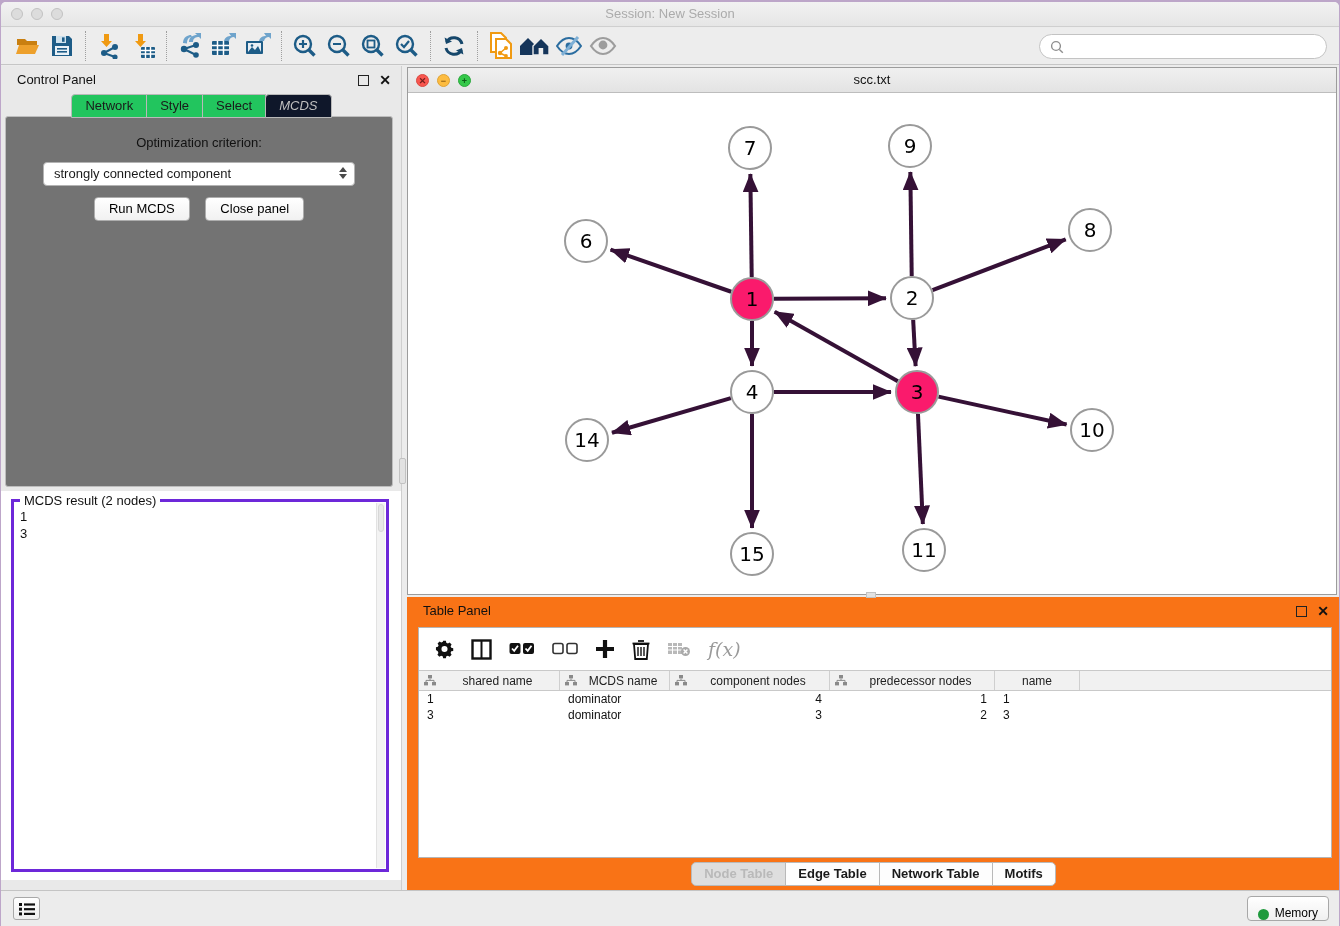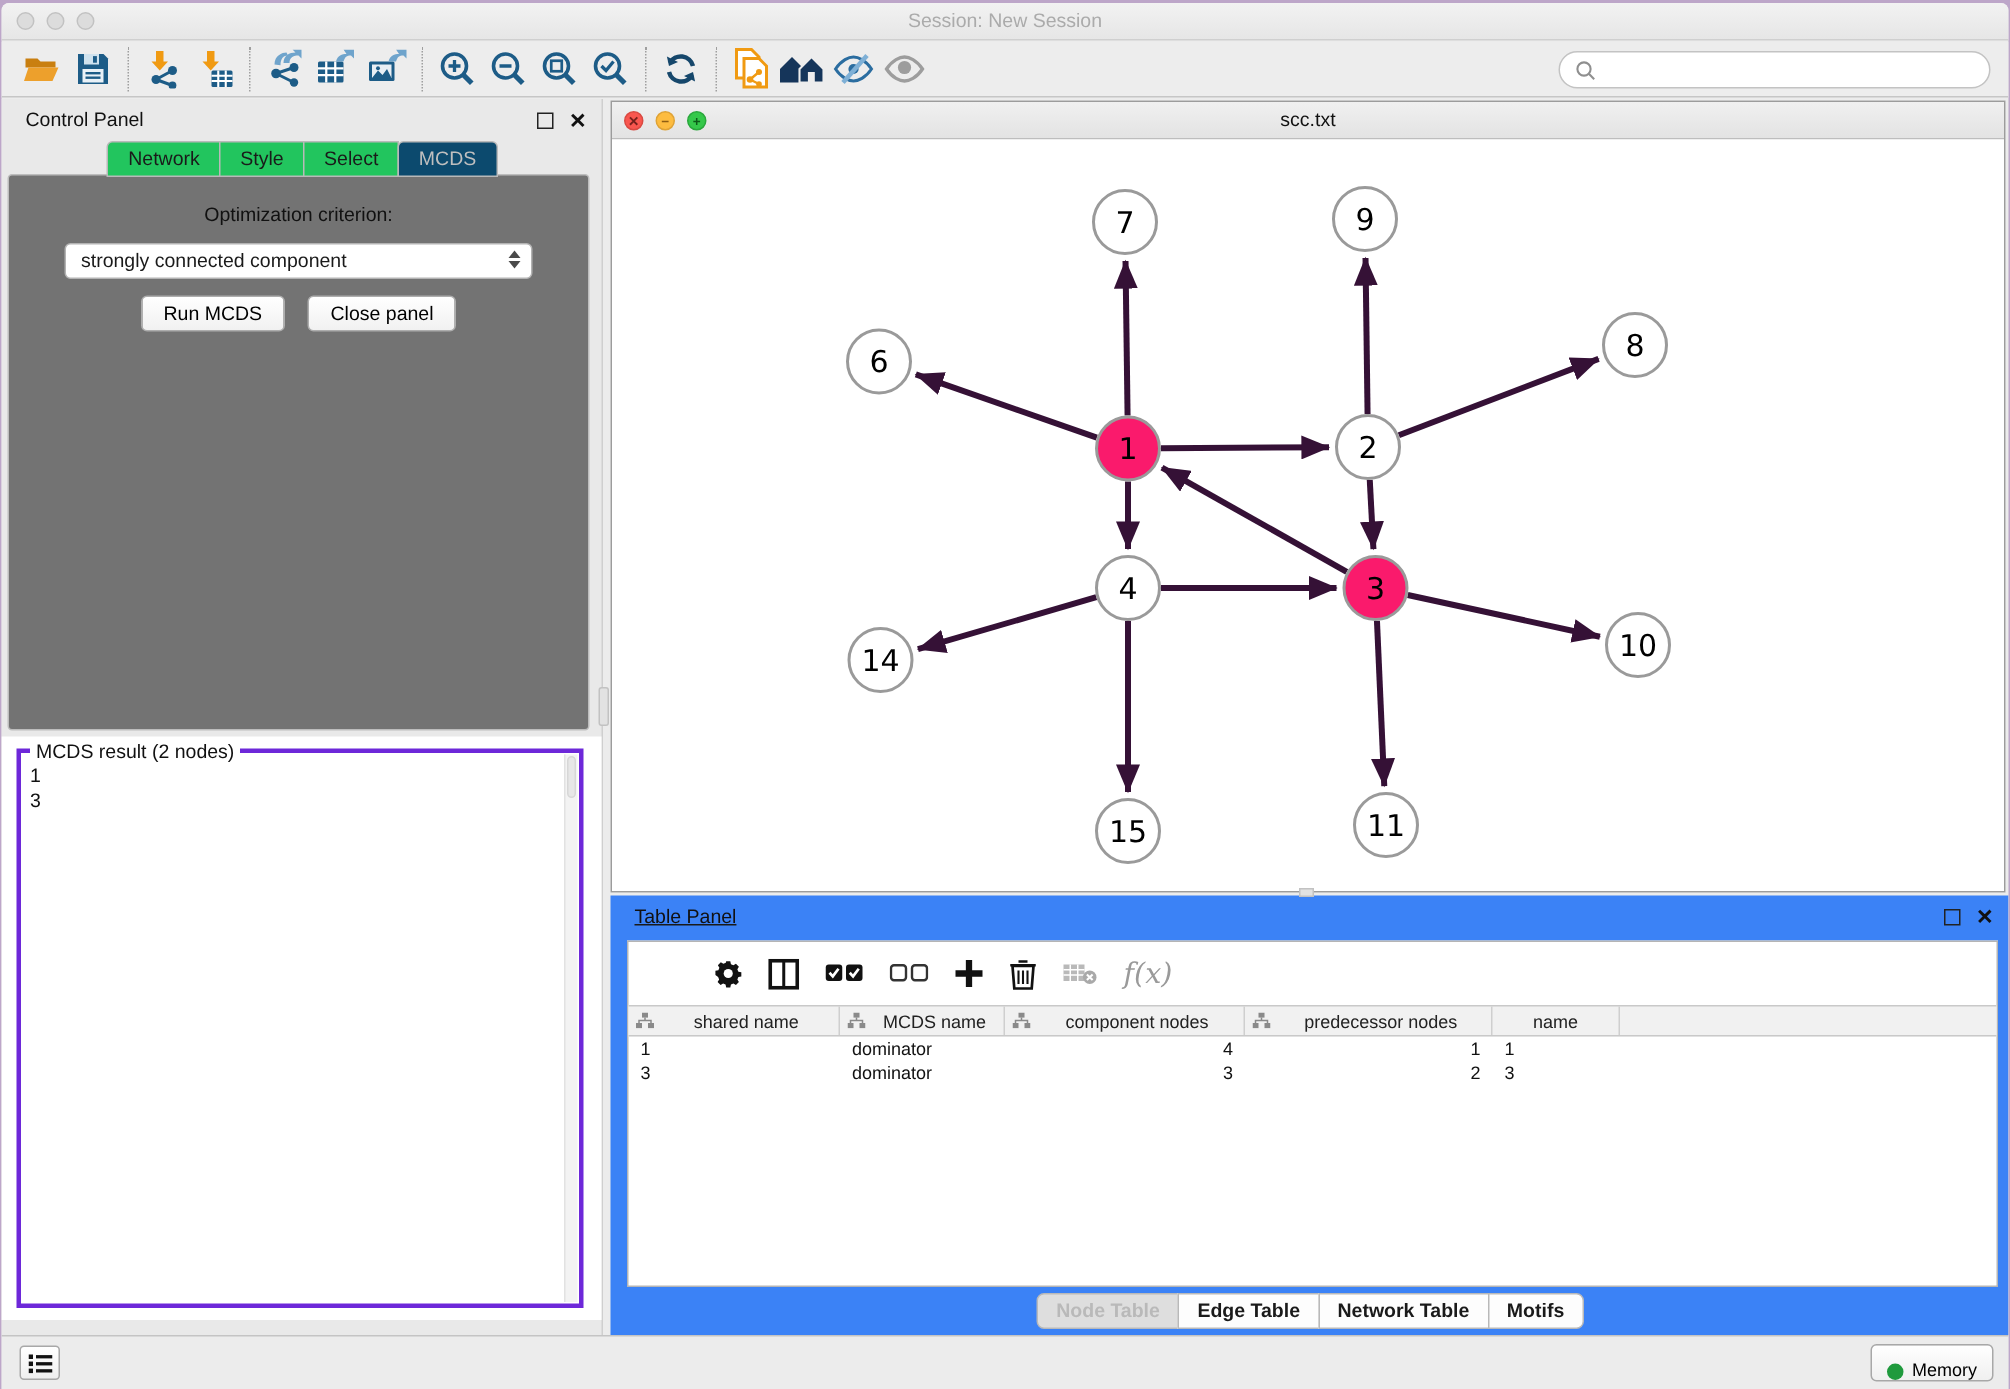--- a/index.html
+++ b/index.html
@@ -26,21 +26,21 @@
   
   .cpanel { position:absolute; left:0; top:0; width:401px; bottom:0; background:#E9E9E9; border-right:1px solid #cfcfcf; }
   .panel-head { position:relative; height:28px; line-height:28px; padding-left:16px; font-size:13px; color:#111; }
   .panel-head .phbtns { position:absolute; right:10px; top:0; height:28px; display:flex; align-items:center; gap:10px; }
   .float-btn { width:11px; height:11px; border:1.5px solid #222; background:transparent; display:inline-block; cursor:pointer; }
   .close-btn { font-weight:bold; font-size:14px; color:#111; cursor:pointer; line-height:11px; }
   .tabs-row { position:relative; text-align:center; height:23px; z-index:3; }
   .tab { display:inline-block; padding:3px 13px 4px; border:1px solid #b9b9b9; background:#22c55e; font-size:13px; margin-right:-1px; cursor:pointer; position:relative; }
   .tab:first-child { border-radius:4px 0 0 0; }
   .tab:last-child { border-radius:0 4px 0 0; }
-  .tab.active { background:#0c4a6e; color:#bfbfbf; border-radius:4px 4px 0 0; }
+  .tab.active { background:#0f172a; color:#bfbfbf; border-radius:4px 4px 0 0;font-style:italic; }
   .cp-box { position:absolute; left:4px; right:8px; top:50px; height:371px; background:#737373; border:1px solid #bdbdbd; border-radius:3px; }
   .crit-label { text-align:center; margin-top:18px; font-size:13px; color:#111; }
   .combo { position:relative; margin:12px auto 0; width:312px; height:24px; background:#fff; border:1px solid #b3b3b3; border-radius:4px; line-height:22px; padding-left:10px; font-size:13px; cursor:pointer; }
   .combo .stepper { position:absolute; right:7px; top:4px; display:flex; flex-direction:column; gap:2px; }
   .combo .stepper i { display:block; width:0; height:0; border-left:4px solid transparent; border-right:4px solid transparent; }
   .combo .up { border-bottom:5px solid #4a4a4a; }
   .combo .down { border-top:5px solid #4a4a4a; }
   .btn-row { text-align:center; margin-top:11px; }
   .pbtn { display:inline-block; padding:3px 14px 4px; font-size:13px; background:linear-gradient(#ffffff,#f1f1f1); border:1px solid #adadad; border-radius:4px; margin:0 6px; cursor:pointer; font-family:"Liberation Sans",sans-serif; }
   .cp-white { position:absolute; left:0; right:0; top:425px; bottom:10px; background:#fff; }
@@ -58,23 +58,23 @@
   .net-traffic { position:absolute; left:8px; top:6px; display:flex; gap:8px; }
   .ntl { width:13px; height:13px; border-radius:50%; font-size:9px; font-weight:bold; display:flex; align-items:center; justify-content:center; cursor:pointer; }
   .ntl.red { background:#f9564f; border:1px solid #d94a42; color:#76201c; }
   .ntl.yellow { background:#fdbc40; border:1px solid #dfa336; color:#8f5e13; }
   .ntl.green { background:#35c84a; border:1px solid #2aa83c; color:#0c5c18; }
   .net-title { position:absolute; left:0; right:0; top:4px; text-align:center; font-size:13px; color:#111; }
   .canvas { position:absolute; left:0; right:0; top:25px; bottom:0; background:#fff; overflow:hidden; }
   .hgrip { position:absolute; left:458px; bottom:-4px; width:10px; height:6px; background:#e2e2e2; border:1px solid #c2c2c2; z-index:5; }
 
   
-  .tpanel { position:absolute; left:0; top:531px; right:0; bottom:0; background:#3b82f6;text-decoration:underline; }
+  .tpanel { position:absolute; left:0; top:531px; right:0; bottom:0; background:#f97316; }
   .tp-inner { position:absolute; left:11px; right:7px; top:30px; bottom:32px; background:#fff; border:1px solid #b5b5b5; }
-  .tp-toolbar { height:42px; display:flex; align-items:center; gap:17px; padding-left:16px;margin-left:41px; }
+  .tp-toolbar { height:42px; display:flex; align-items:center; gap:17px; padding-left:16px; }
   .tpbtn { background:none; border:none; cursor:pointer; display:flex; align-items:center; }
   .fx { font-family:"DejaVu Serif", serif; font-style:italic; font-size:19px; color:#9a9a9a; }
   .thead { display:flex; border-top:1px solid #c9c9c9; border-bottom:1px solid #c9c9c9; background:#f1f1f1; height:21px; }
   .th { display:flex; align-items:center; border-right:1px solid #cfcfcf; font-size:12px; color:#222; position:relative; }
   .th .lbl { flex:1; text-align:center; }
   .th svg { margin-left:5px; }
   .trow { display:flex; height:16px; font-size:12px; color:#111; }
   .td { padding:1px 8px 0; white-space:nowrap; overflow:hidden; }
 
   .bottom-tabs { position:absolute; bottom:4px; left:0; right:0; text-align:center; }

